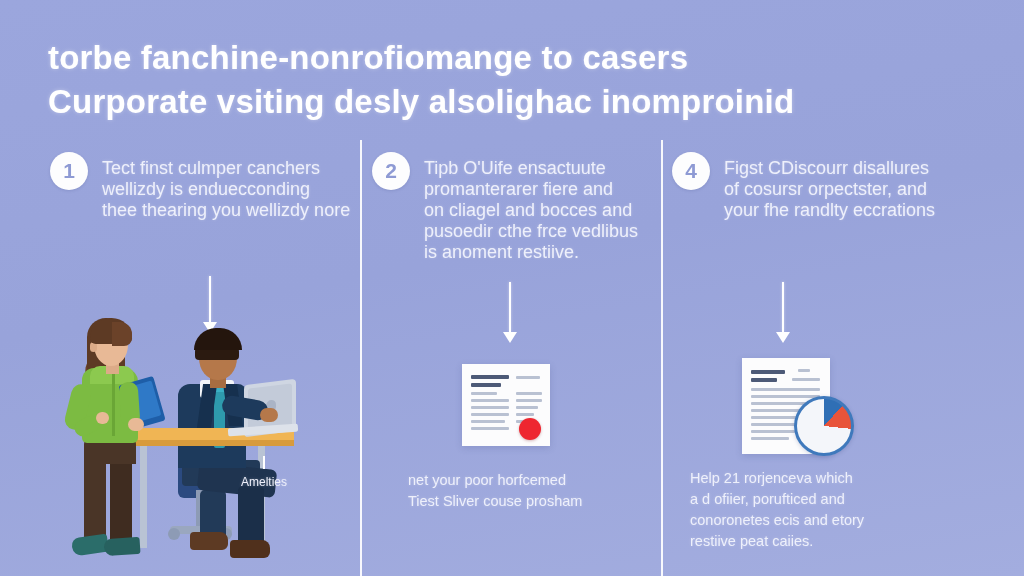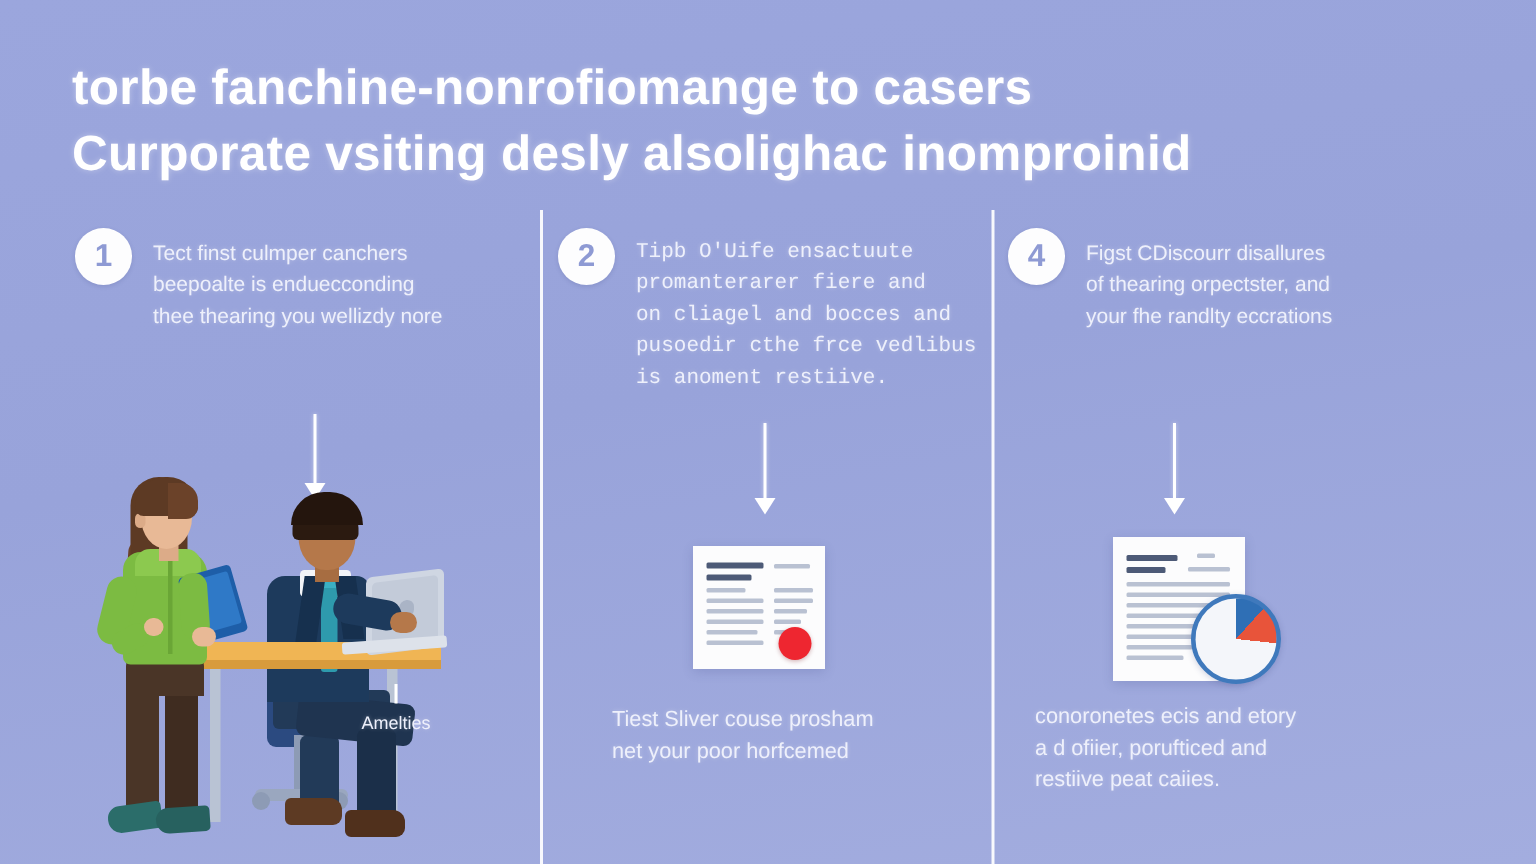--- a/index.html
+++ b/index.html
@@ -37,26 +37,26 @@
   .badge{
     position:absolute;left:0;top:2px;
     width:38px;height:38px;border-radius:50%;
     background:#fdfdfe;
     display:flex;align-items:center;justify-content:center;
     color:#8e9ad4;font-size:21px;font-weight:bold;
     box-shadow:0 1px 3px rgba(60,70,130,.18);
   }
   .para{
     position:absolute;left:52px;top:8px;width:auto;
-    color:#eef0fb;font-size:14px;line-height:21px;
+    color:#eef0fb;font-size:18px;line-height:21px;
     text-shadow:0 0 3px rgba(255,255,255,.30);
     filter:blur(.25px);
   }
   #col1 .para{width:240px;}
-  #col2 .para{width:225px;font-family:Liberation Mono, monospace;}
+  #col2 .para{width:225px;}
   #col3 .para{width:235px;}
   .para .ln{display:block;white-space:nowrap;}
   
   .arrow{position:absolute;width:14px;}
   .arrow .shaft{
     width:2px;background:#ffffff;margin:0 auto;
     box-shadow:0 0 3px rgba(255,255,255,.5);
   }
   .arrow .head{
     width:0;height:0;margin:0 auto;
@@ -179,21 +179,21 @@
 
   <div class="divider" id="div1"></div>
   <div class="divider" id="div2"></div>
 
   <div class="col" id="col1">
     <div class="badge">
       <span>1</span>
     </div>
     <div class="para">
       <span class="ln">Tect finst culmper canchers</span>
-      <span class="ln">beepoalte is enduecconding</span>
+      <span class="ln">wellizdy is enduecconding</span>
       <span class="ln">thee thearing you wellizdy nore</span>
     </div>
   </div>
 
   <div class="arrow" id="arrow1">
     <div class="shaft"></div>
     <div class="head"></div>
   </div>
 
   <div id="illo">
@@ -293,31 +293,31 @@
     <div class="docline" style="left:9px;top:63px;width:38px;"></div>
     <div class="docline" style="left:54px;top:28px;width:26px;"></div>
     <div class="docline" style="left:54px;top:35px;width:26px;"></div>
     <div class="docline" style="left:54px;top:42px;width:22px;"></div>
     <div class="docline" style="left:54px;top:49px;width:18px;"></div>
     <div class="docline" style="left:54px;top:56px;width:14px;"></div>
   </div>
   <div class="seal"></div>
 
   <div class="caption" id="cap2">
+    <span class="ln">net your poor horfcemed</span>
     <span class="ln">Tiest Sliver couse prosham</span>
-    <span class="ln">net your poor horfcemed</span>
   </div>
 
   <div class="col" id="col3">
     <div class="badge">
       <span>4</span>
     </div>
     <div class="para">
       <span class="ln">Figst CDiscourr disallures</span>
-      <span class="ln">of thearing orpectster, and</span>
+      <span class="ln">of cosursr orpectster, and</span>
       <span class="ln">your fhe randlty eccrations</span>
     </div>
   </div>
 
   <div class="arrow" id="arrow3">
     <div class="shaft"></div>
     <div class="head"></div>
   </div>
 
   <div class="doc" id="doc3">
@@ -330,18 +330,19 @@
     <div class="docline" style="left:9px;top:44px;width:65px;"></div>
     <div class="docline" style="left:9px;top:51px;width:69px;"></div>
     <div class="docline" style="left:9px;top:58px;width:60px;"></div>
     <div class="docline" style="left:9px;top:65px;width:52px;"></div>
     <div class="docline" style="left:9px;top:72px;width:44px;"></div>
     <div class="docline" style="left:9px;top:79px;width:38px;"></div>
   </div>
   <div class="pie"></div>
 
   <div class="caption" id="cap3">
+    <span class="ln">Help 21 rorjenceva which</span>
+    <span class="ln">a d ofiier, porufticed and</span>
     <span class="ln">conoronetes ecis and etory</span>
-    <span class="ln">a d ofiier, porufticed and</span>
     <span class="ln">restiive peat caiies.</span>
   </div>
 
 </div>
 
 </body></html>

